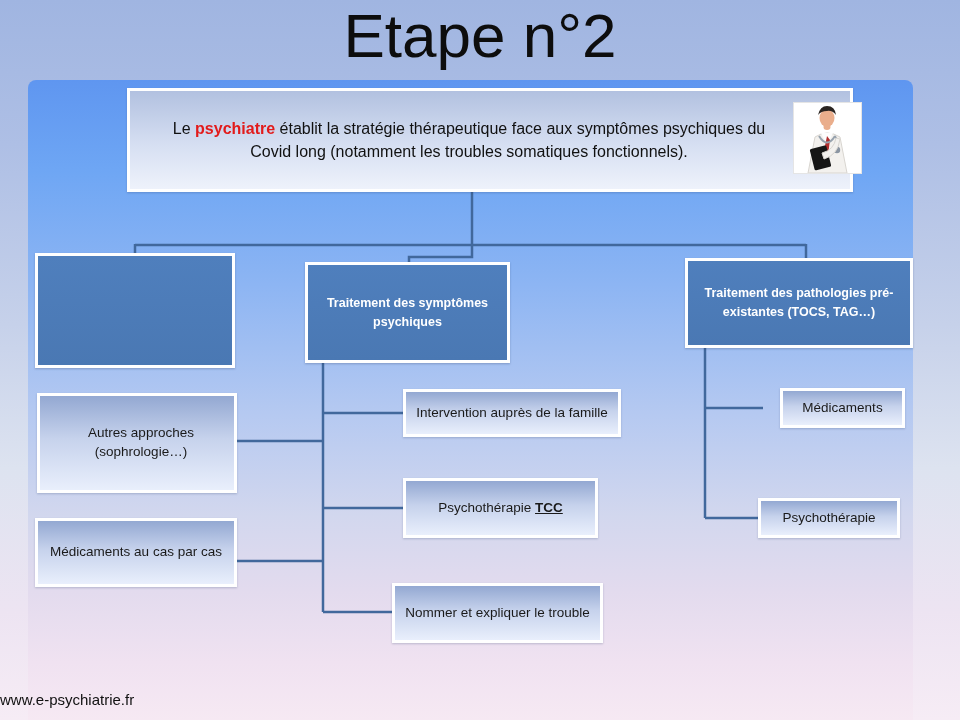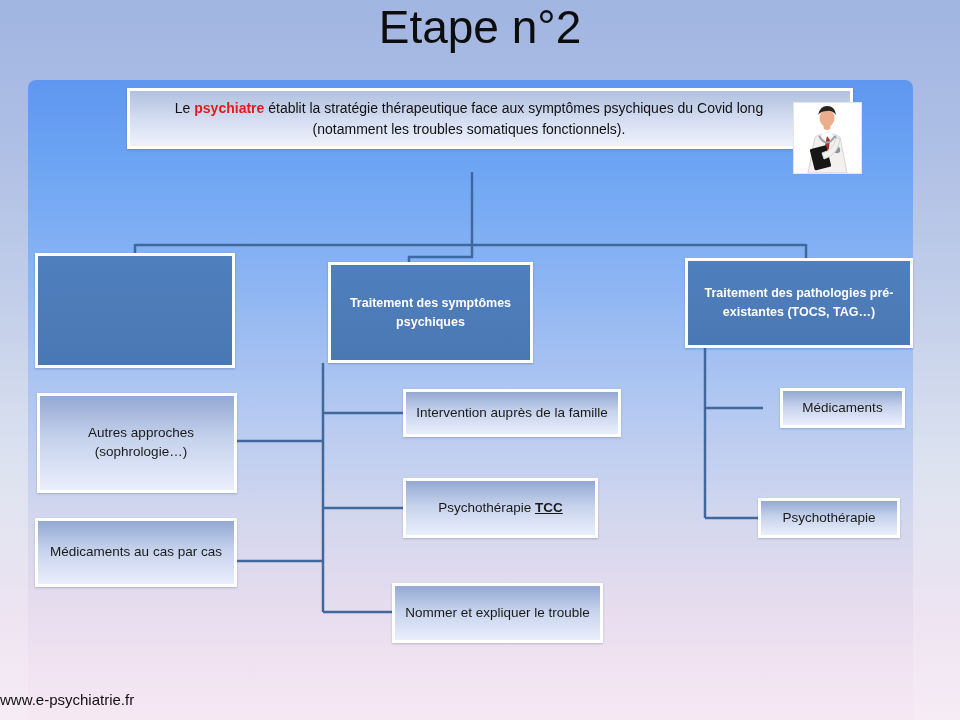--- a/index.html
+++ b/index.html
@@ -8,40 +8,40 @@
     font-family:"Liberation Sans", sans-serif;
     background:linear-gradient(180deg,#a0b5e1 0%,#aebfe5 20%,#c6d1ea 45%,#dde3f0 65%,#ede4f2 85%,#f6ecf5 100%);
   }
   .panel{
     position:absolute;left:28px;top:80px;width:885px;height:640px;
     border-radius:8px 8px 0 0;
     background:linear-gradient(180deg,#5f96f0 0%,#6ea6f4 14%,#8db5f3 32%,#b5c9f1 52%,#d2d7ee 68%,#e3dbee 80%,#f0e2f1 91%,#f6e9f3 100%);
   }
   .slide-title{
     position:absolute;top:0px;left:0;width:960px;text-align:center;
-    font-size:46px;color:#0d0d0d;letter-spacing:0px;
+    font-size:62px;color:#0d0d0d;letter-spacing:0px;
   }
   .box{position:absolute;box-sizing:border-box;border:3px solid #ffffff;}
   .top-box{
-    left:127px;top:88px;width:726px;height:61px;
+    left:127px;top:88px;width:726px;height:104px;
     background:linear-gradient(180deg,#b2c1e0 0%,#d6dff2 55%,#eef2fb 100%);
     display:flex;align-items:center;justify-content:center;text-align:center;
-    padding:6px 78px 6px 36px;font-size:14px;color:#111;line-height:1.45;
+    padding:6px 78px 6px 36px;font-size:16px;color:#111;line-height:1.45;
     box-shadow:0 1px 2px rgba(40,60,100,.25);
   }
   .top-box .kw{color:#e21b1b;font-weight:bold;}
   .branch-box{
     background:linear-gradient(180deg,#4f7fbd 0%,#4a78b3 100%);
     color:#ffffff;font-weight:bold;font-size:12.5px;line-height:1.5;
     display:flex;flex-direction:column;align-items:center;justify-content:center;
     text-align:center;padding:4px;box-shadow:0 1px 2px rgba(40,60,100,.3);
   }
   .branch-1{left:35px;top:253px;width:200px;height:115px;}
   .branch-1 .l1{margin-bottom:12px;}
-  .branch-2{left:305px;top:262px;width:205px;height:101px;margin-left:23px;}
+  .branch-2{left:305px;top:262px;width:205px;height:101px;}
   .branch-3{left:685px;top:258px;width:228px;height:90px;}
   .child-box{
     background:linear-gradient(180deg,#93a8d2 0%,#c6d2ec 45%,#e9effc 100%);
     color:#1a1a1a;font-size:13.5px;line-height:1.4;
     display:flex;flex-direction:column;align-items:center;justify-content:center;
     text-align:center;white-space:nowrap;
     box-shadow:0 1px 2px rgba(40,60,100,.25);
   }
   .c-autres{left:37px;top:393px;width:200px;height:100px;padding-left:8px;}
   .c-medicas{left:35px;top:518px;width:202px;height:69px;}

